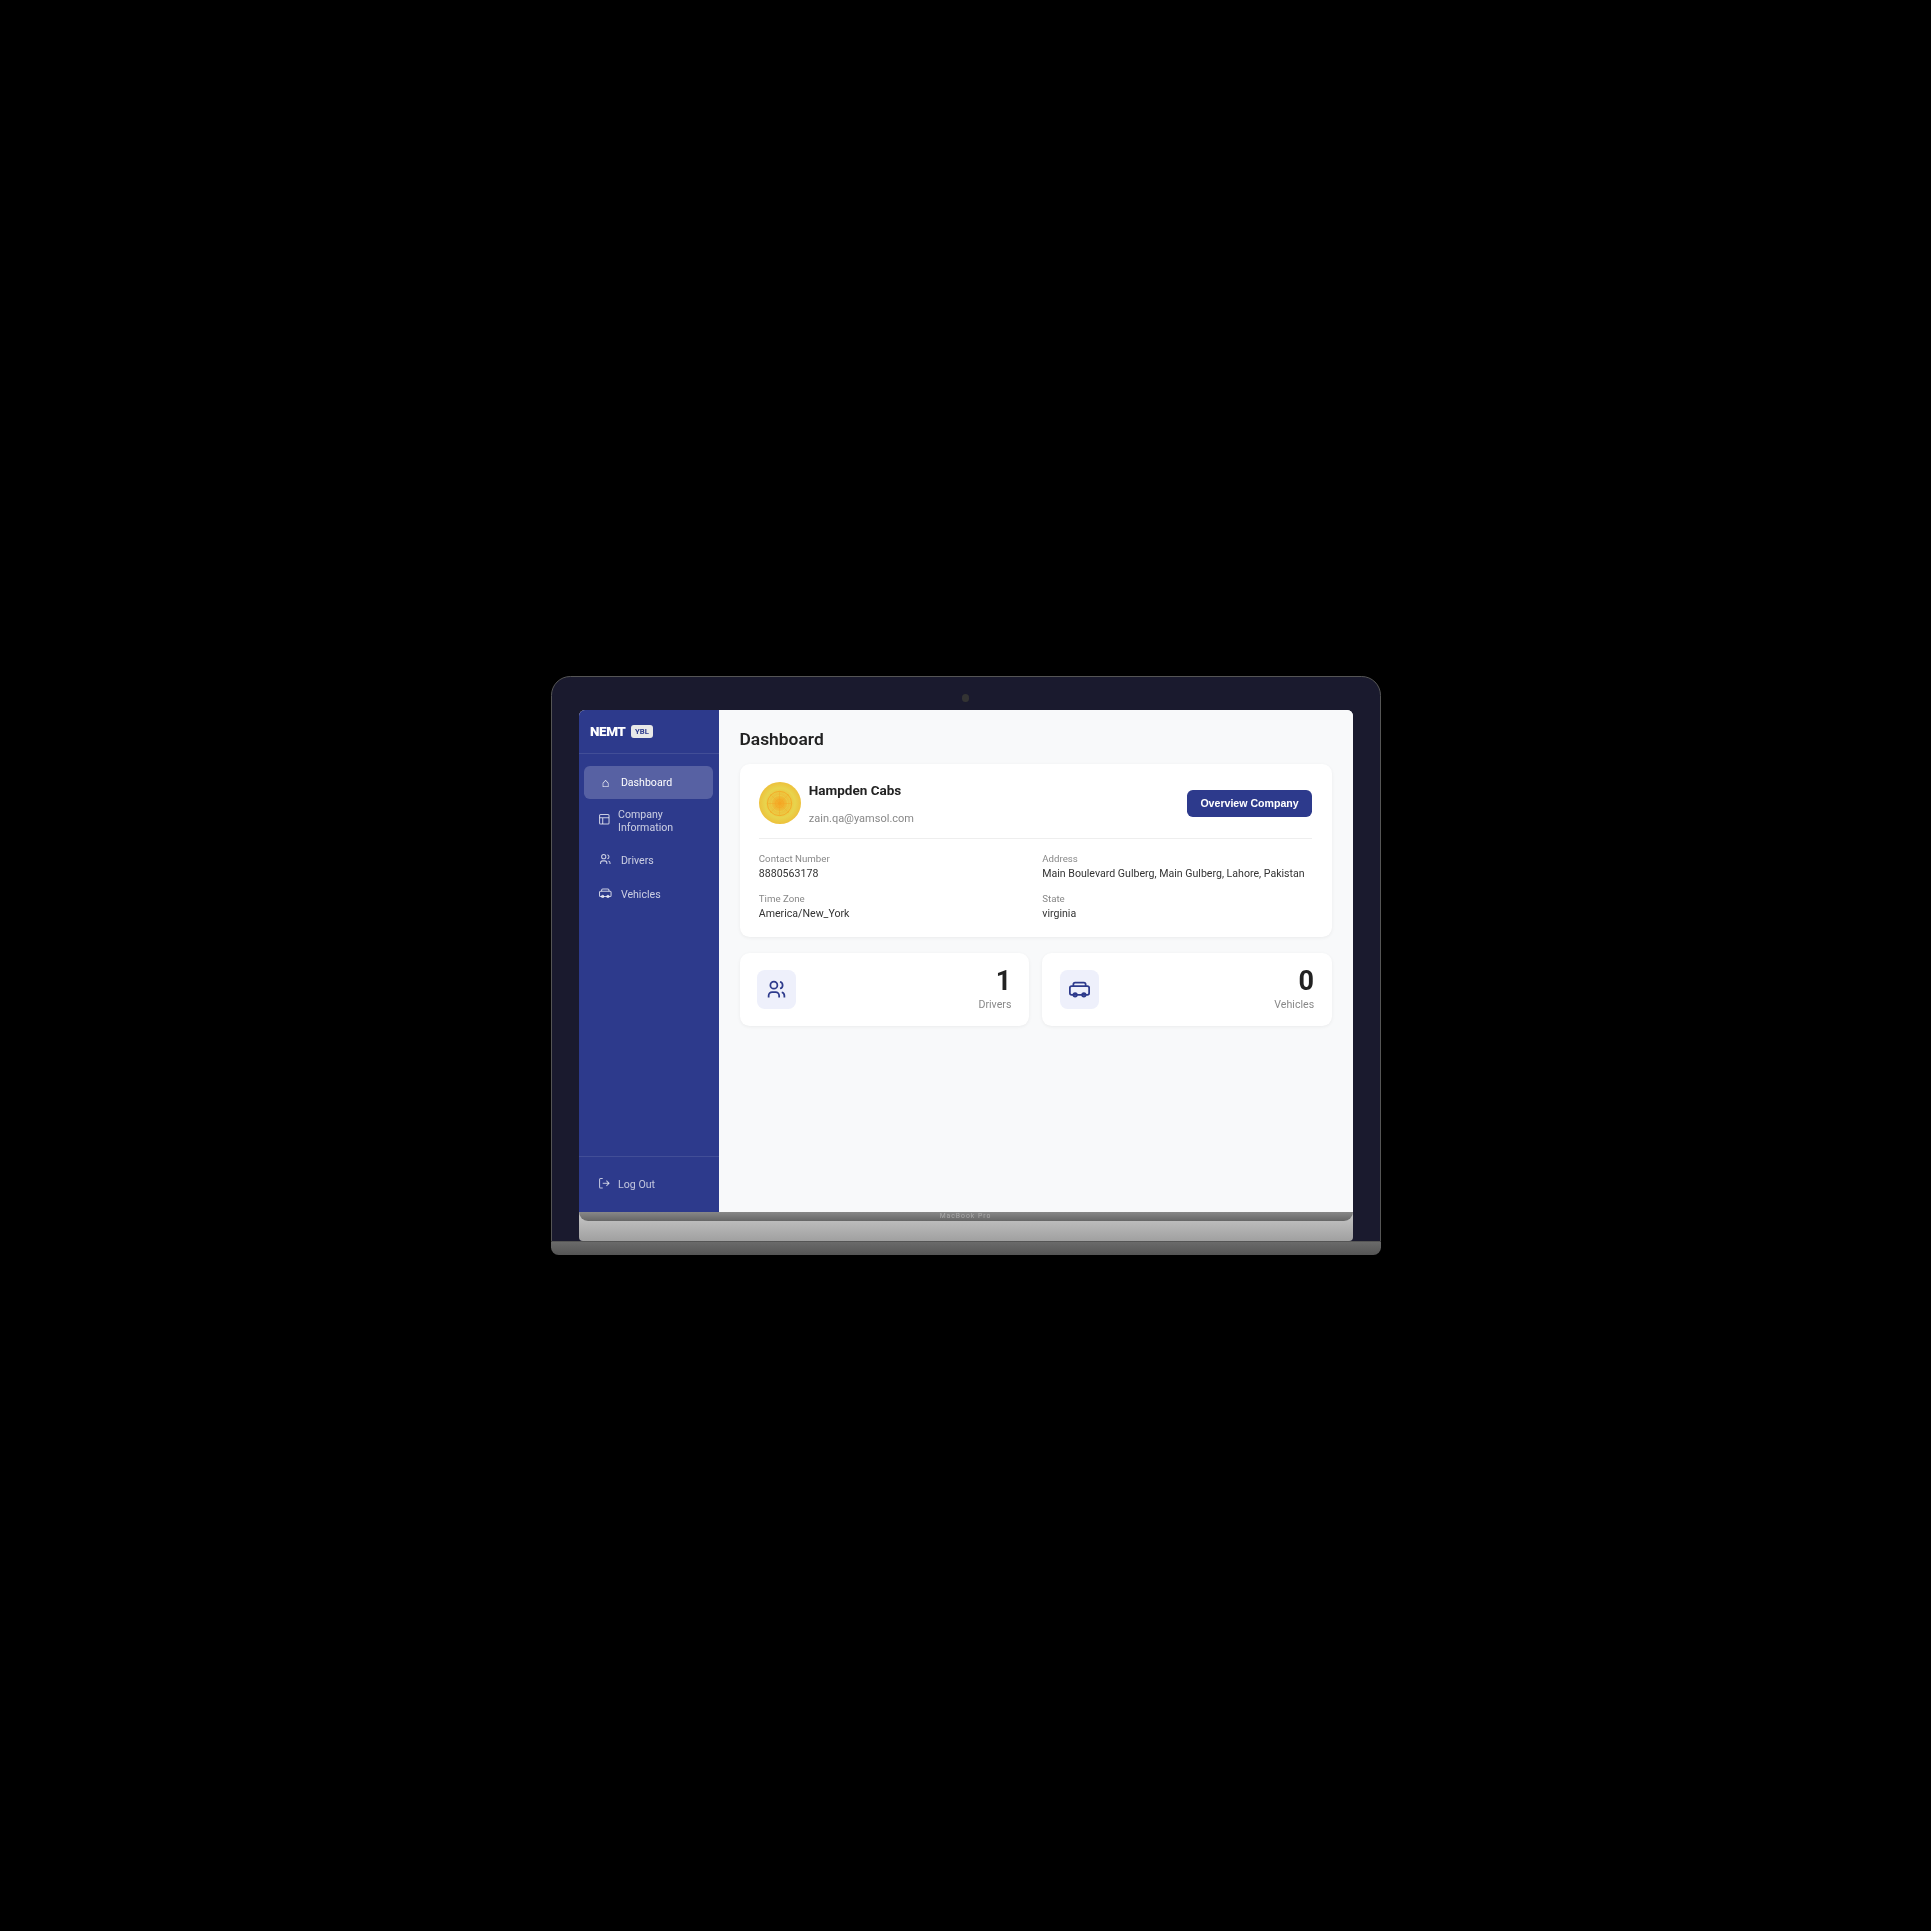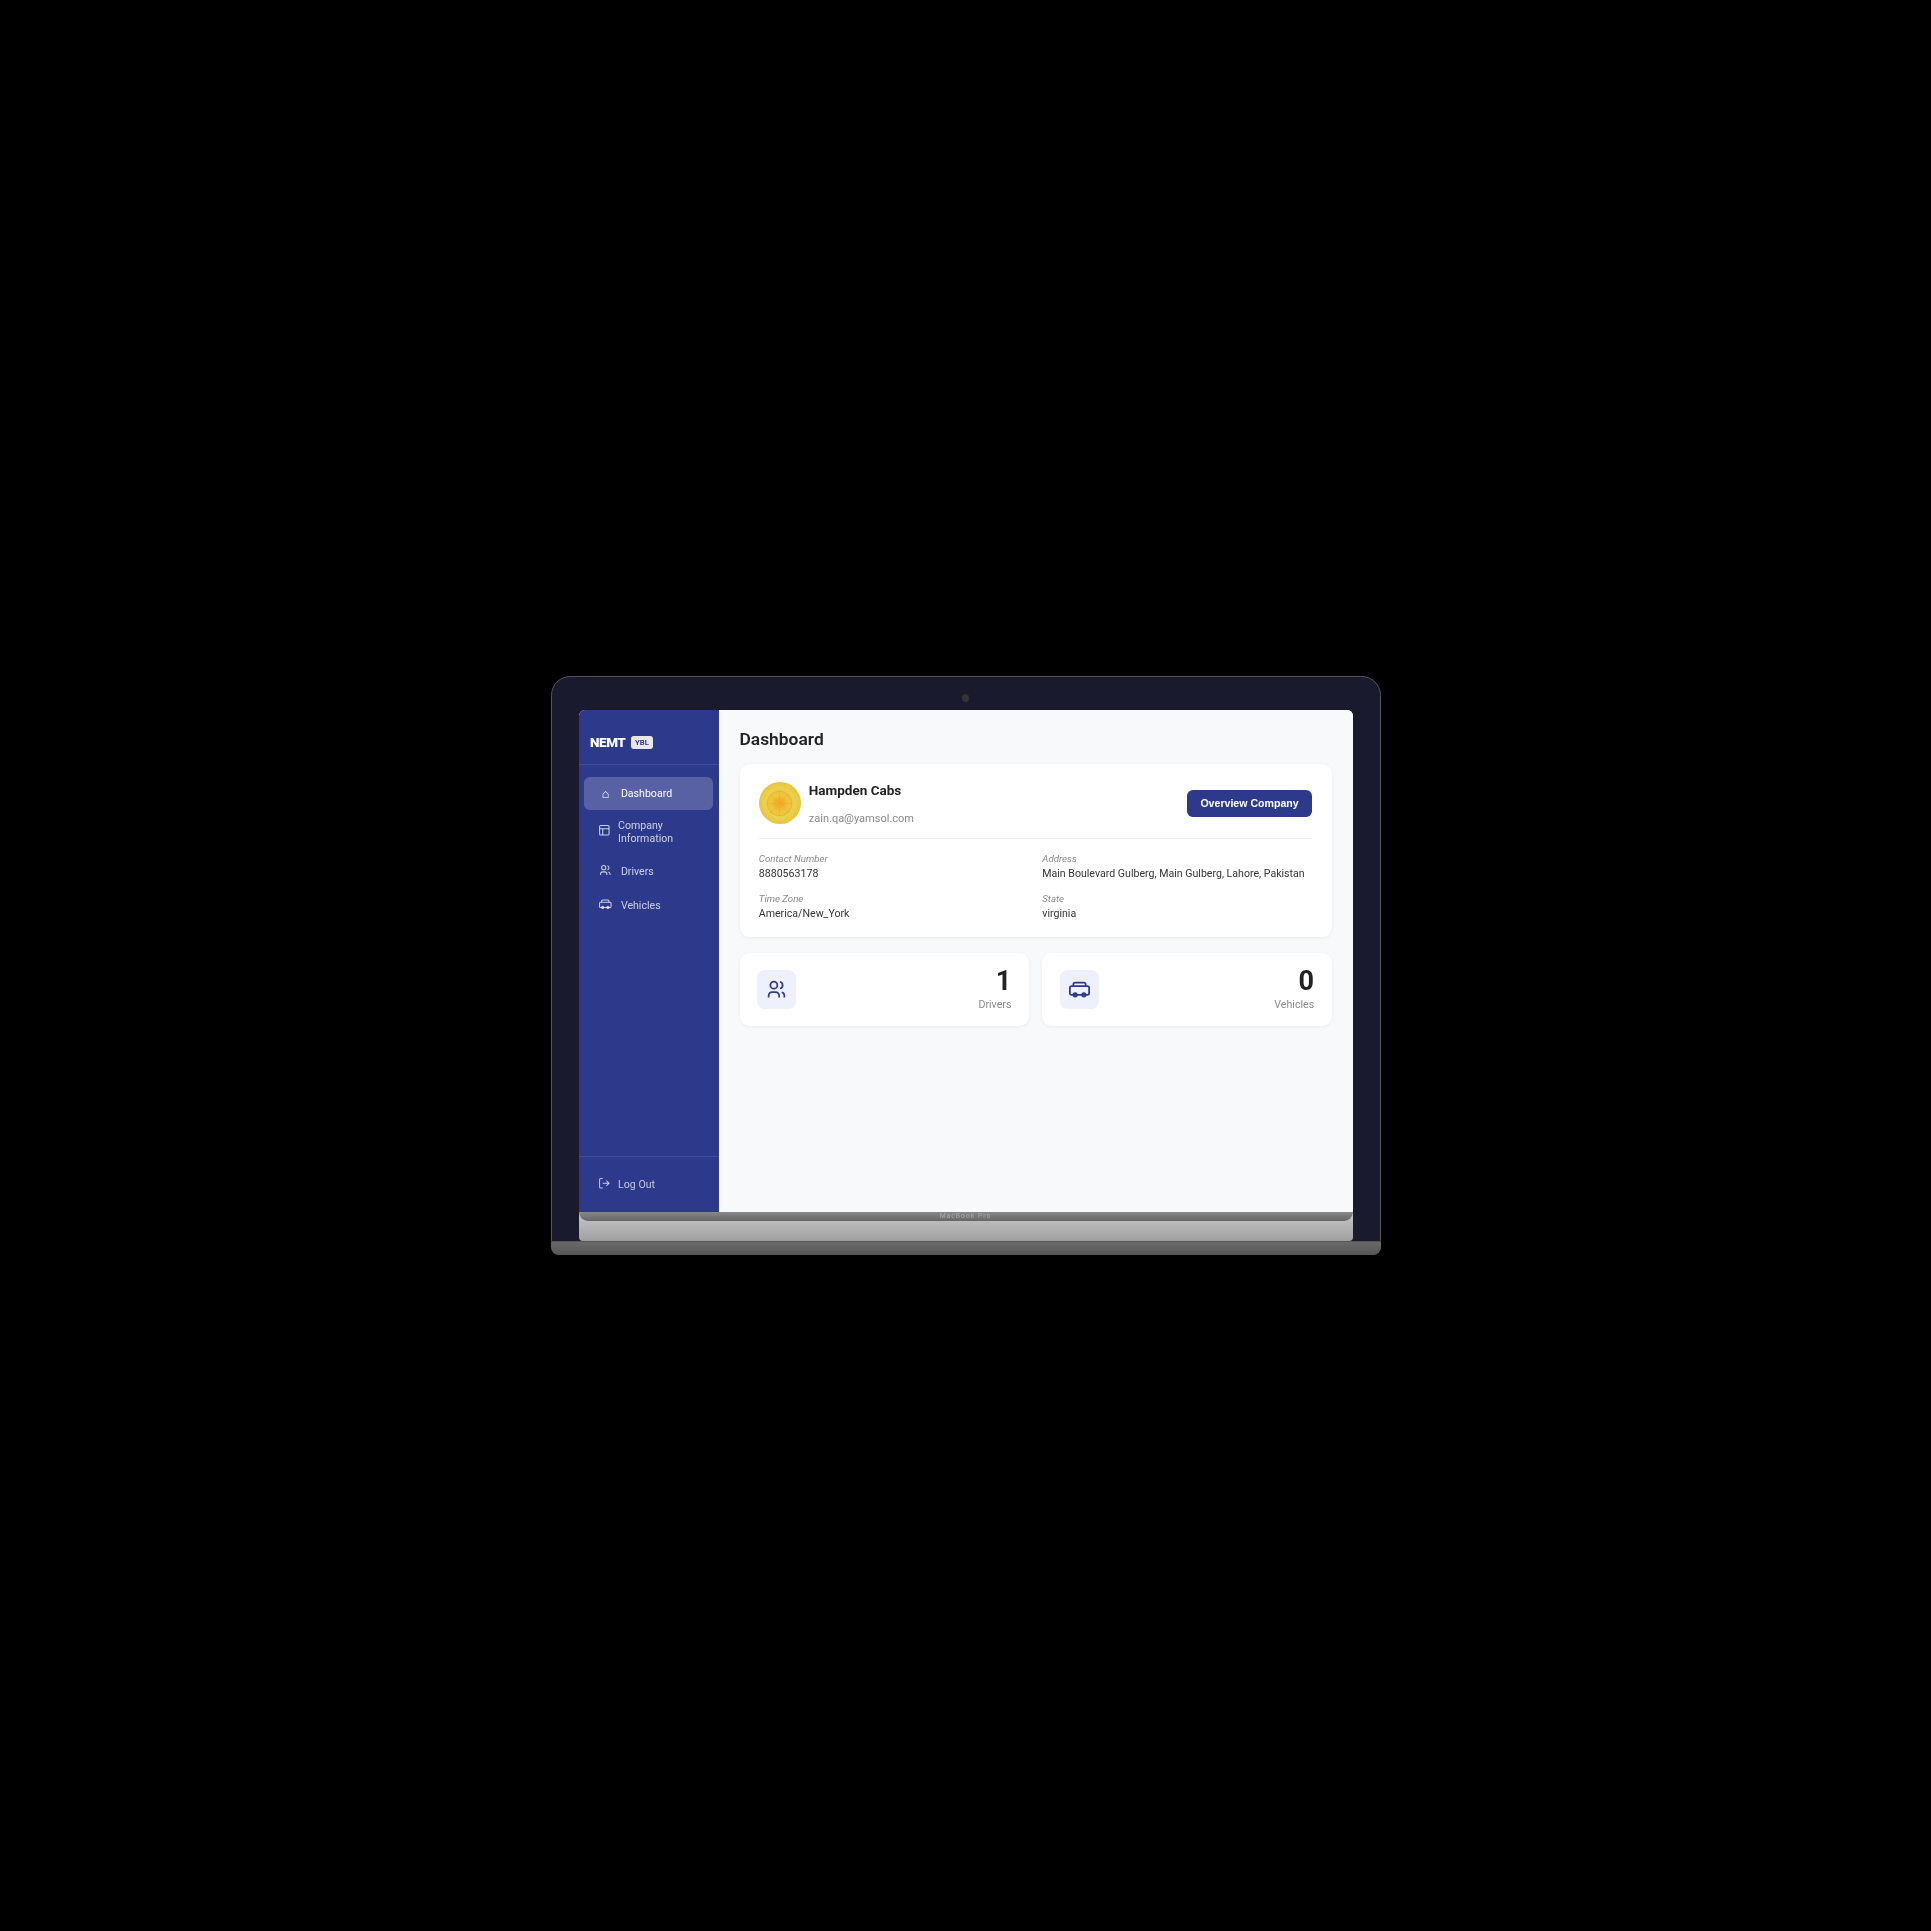--- a/index.html
+++ b/index.html
@@ -55,21 +55,20 @@
       flex-direction: column;
       padding: 0;
     }
 
     .sidebar-logo {
       padding: 13.5px 11.6px;
       display: flex;
       align-items: center;
       gap: 5.8px;
       border-bottom: 1px solid rgba(255,255,255,0.1);
-      margin-top: 11px;
     }
 
     .logo-text {
       color: #fff;
       font-weight: 900;
       font-size: 13.5px;
       letter-spacing: -0.5px;
     }
 
     .logo-badge {
@@ -203,21 +202,20 @@
       display: grid;
       grid-template-columns: 1fr 1fr;
       gap: 13.5px;
     }
 
     .detail-group label {
       font-size: 9.7px;
       color: #888;
       display: block;
       margin-bottom: 2.9px;
-      font-style: italic;
     }
 
     .detail-group .detail-value {
       font-size: 10.6px;
       color: #333;
     }
 
     
     .stats-row {
       display: grid;

